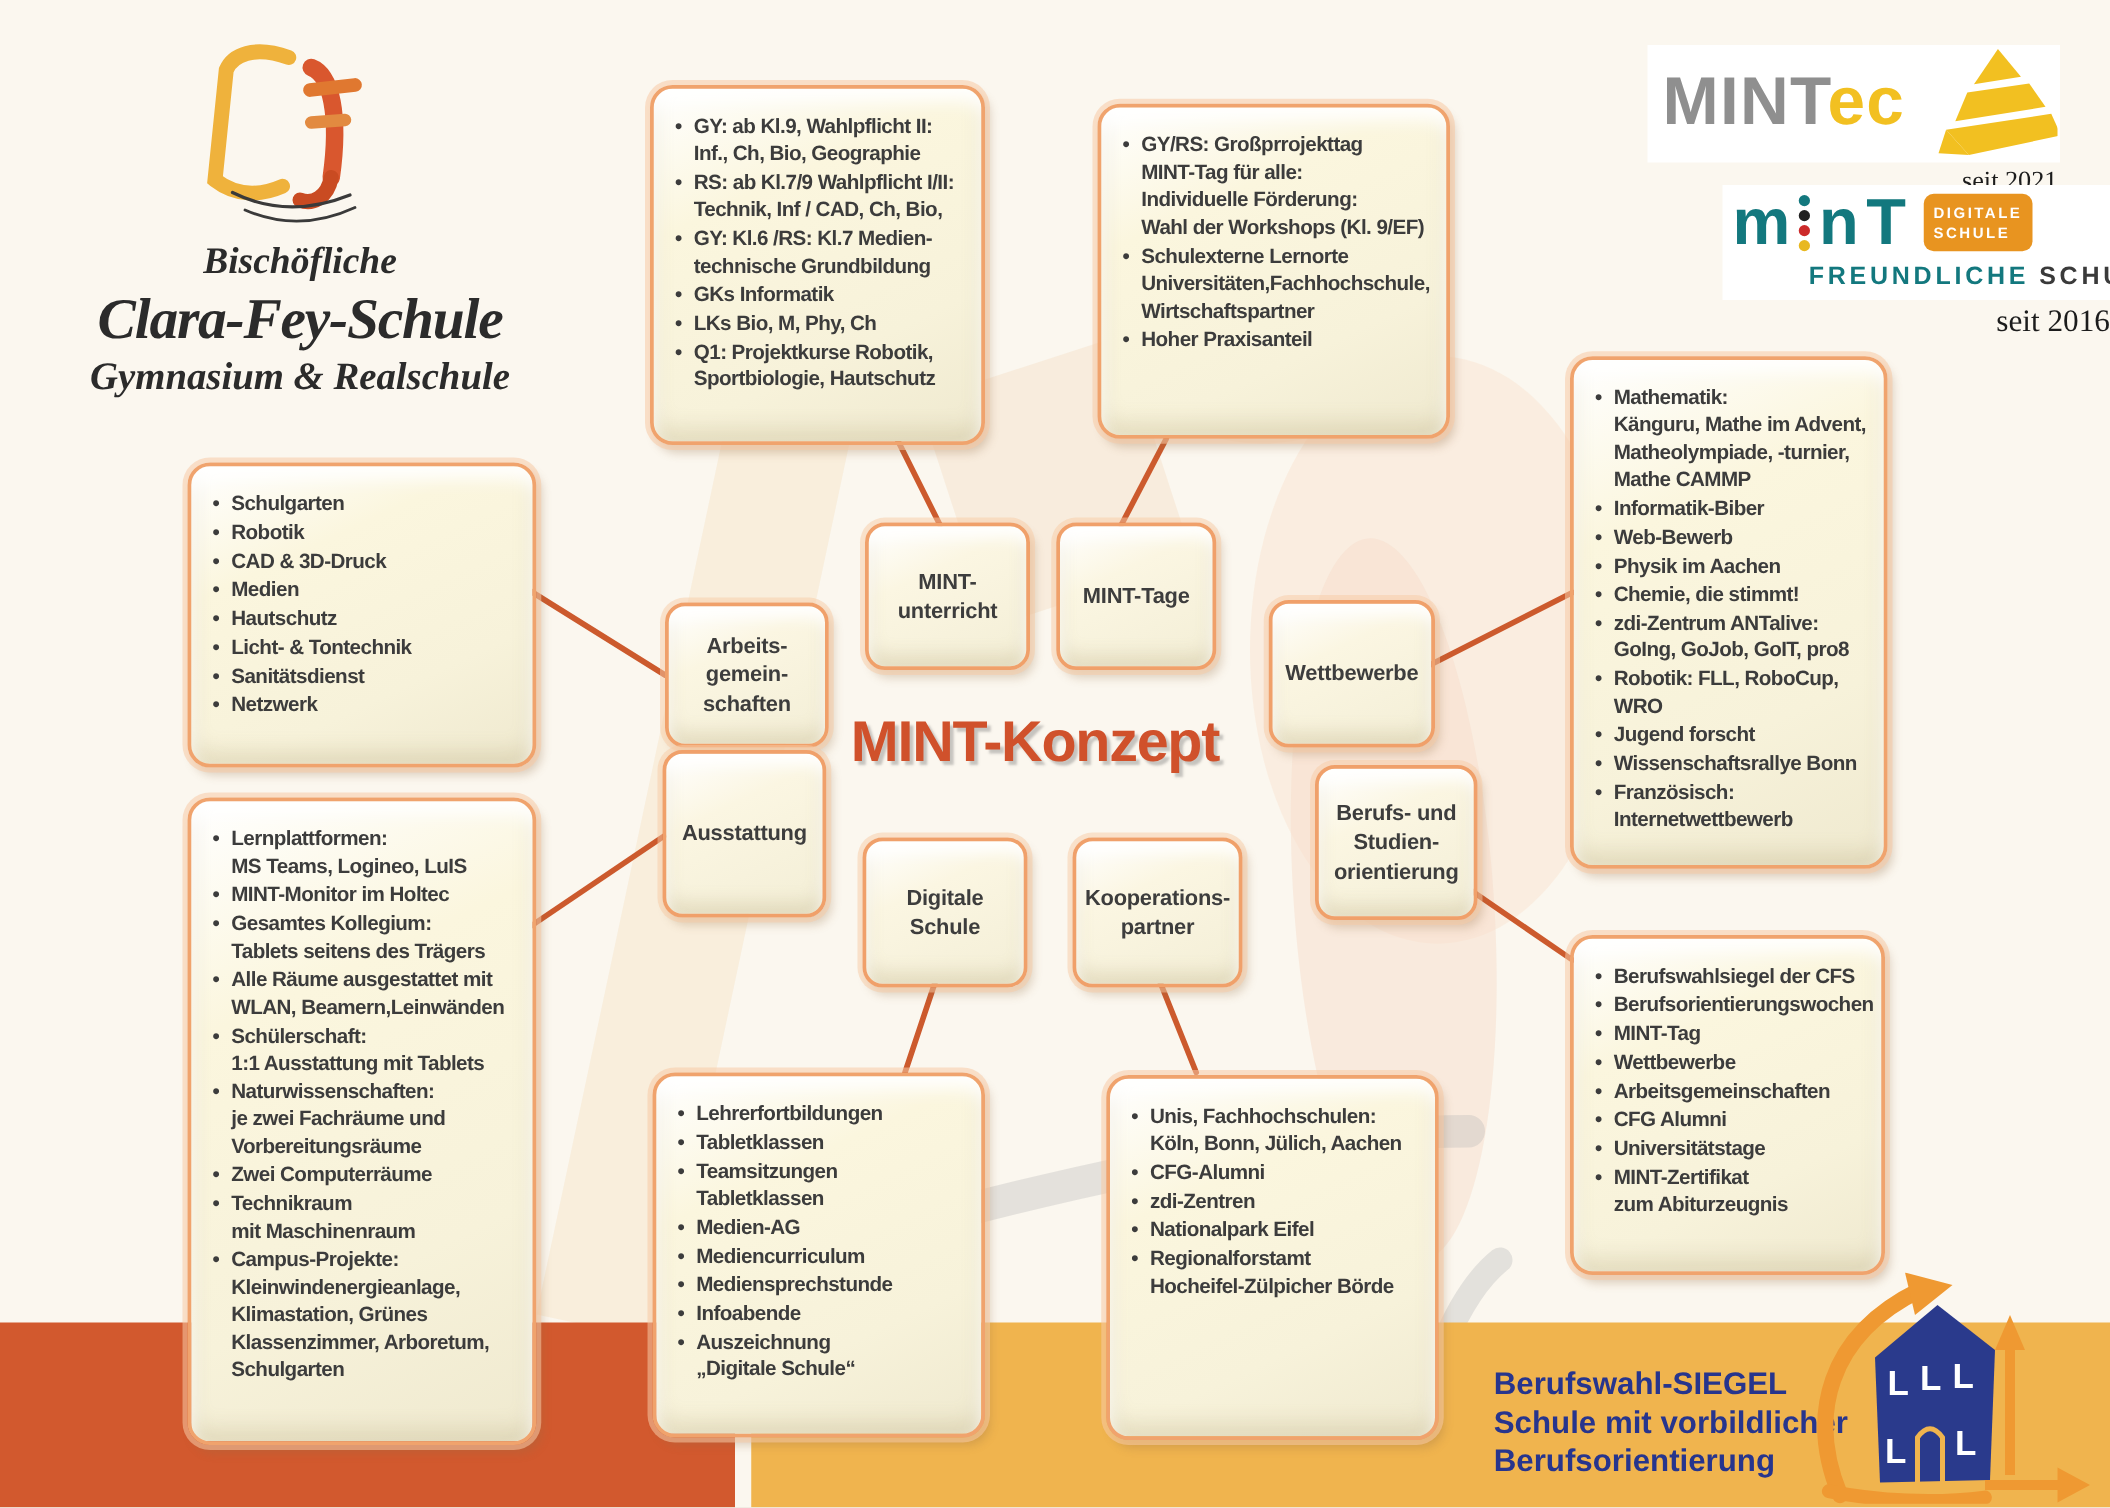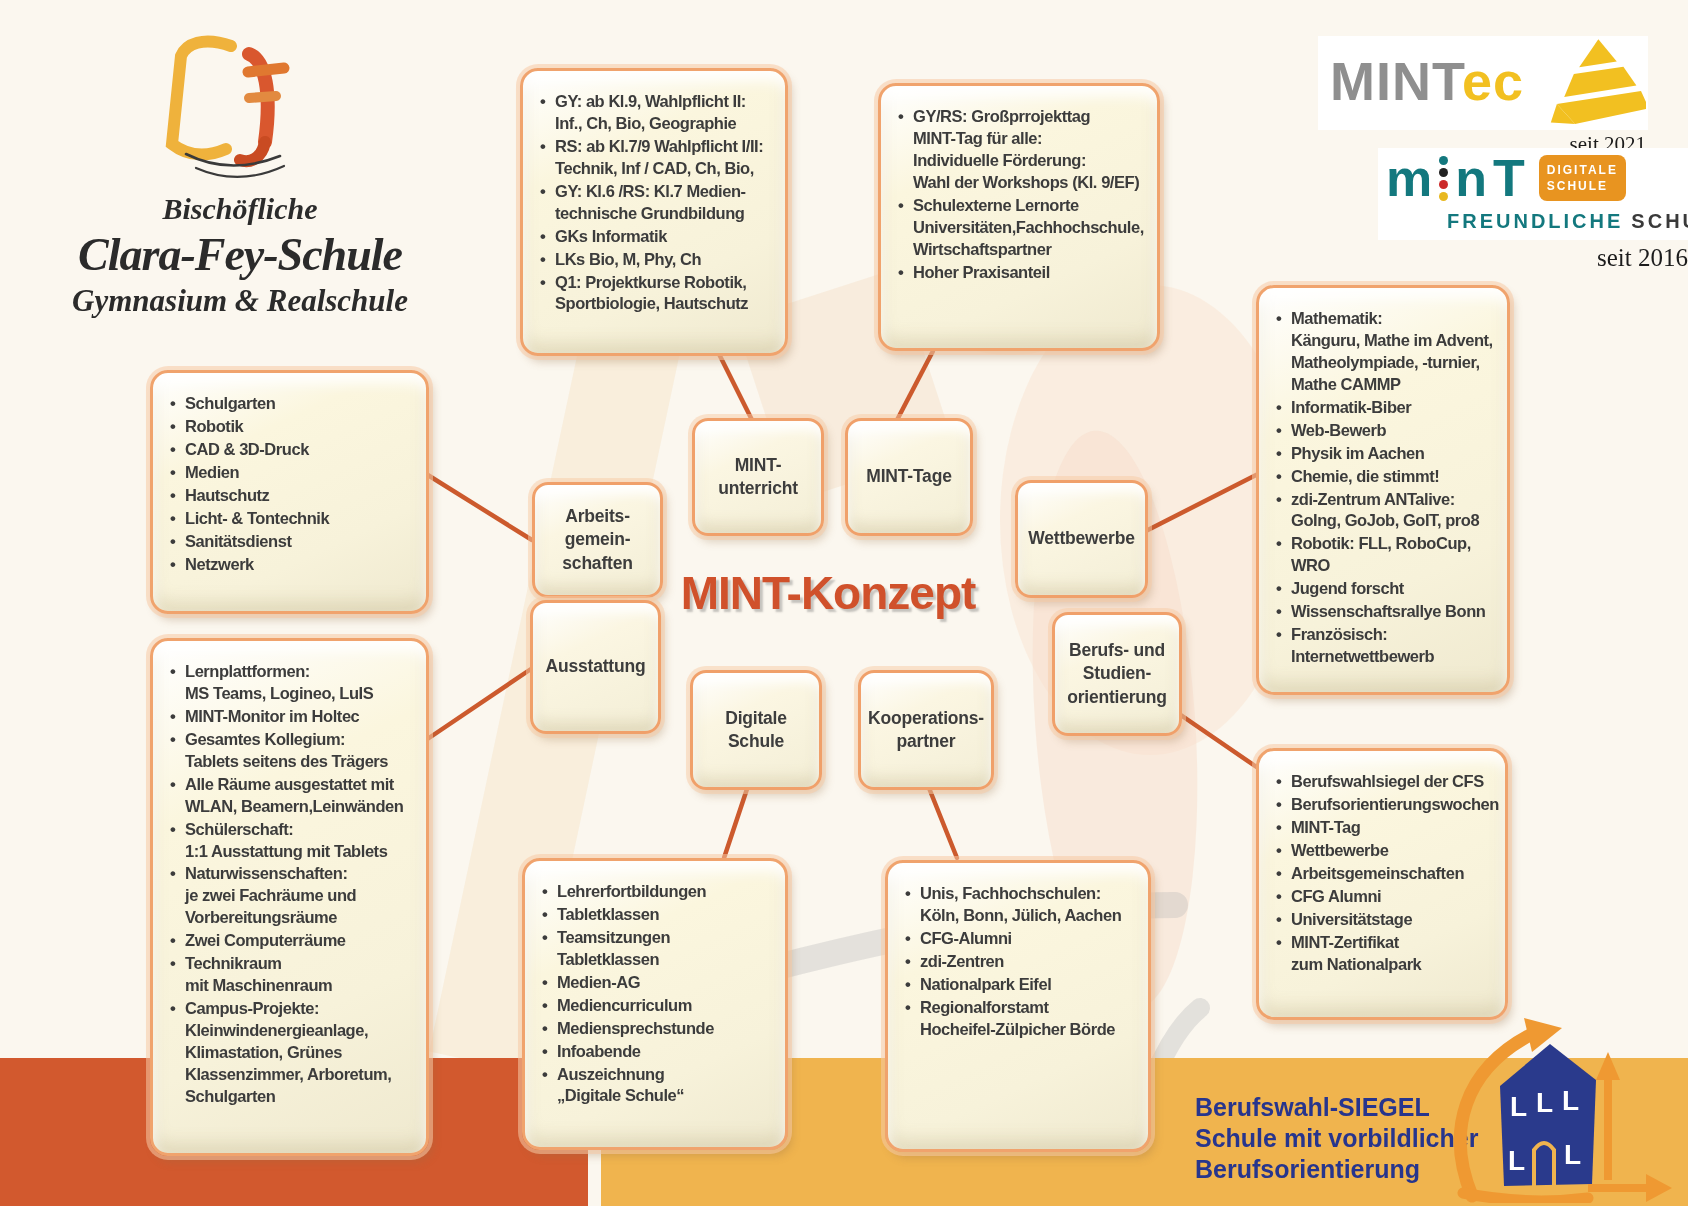--- a/index.html
+++ b/index.html
@@ -276,21 +276,21 @@
   <div class="dbox" style="left:1256px;top:748px;width:246px;height:266px;">
     <ul>
         <li>Berufswahlsiegel der CFS</li>
         <li>Berufsorientierungswochen</li>
         <li>MINT-Tag</li>
         <li>Wettbewerbe</li>
         <li>Arbeitsgemeinschaften</li>
         <li>CFG Alumni</li>
         <li>Universitätstage</li>
         <li>MINT-Zertifikat
-zum Nationalpark</li>
+zum Abiturzeugnis</li>
       </ul>
   </div>
 
   <div class="mintec">
     <div class="bgw"></div>
     <div class="word"><span class="g">MINT</span><span class="y">ec</span></div>
     <svg width="105" height="92" viewBox="0 0 105 92">
       <g transform="rotate(-6 52 46)" fill="#f2c021">
         <polygon points="62,2 78,26 40,28"></polygon>
         <polygon points="34,34 84,32 95,52 22,56"></polygon>

